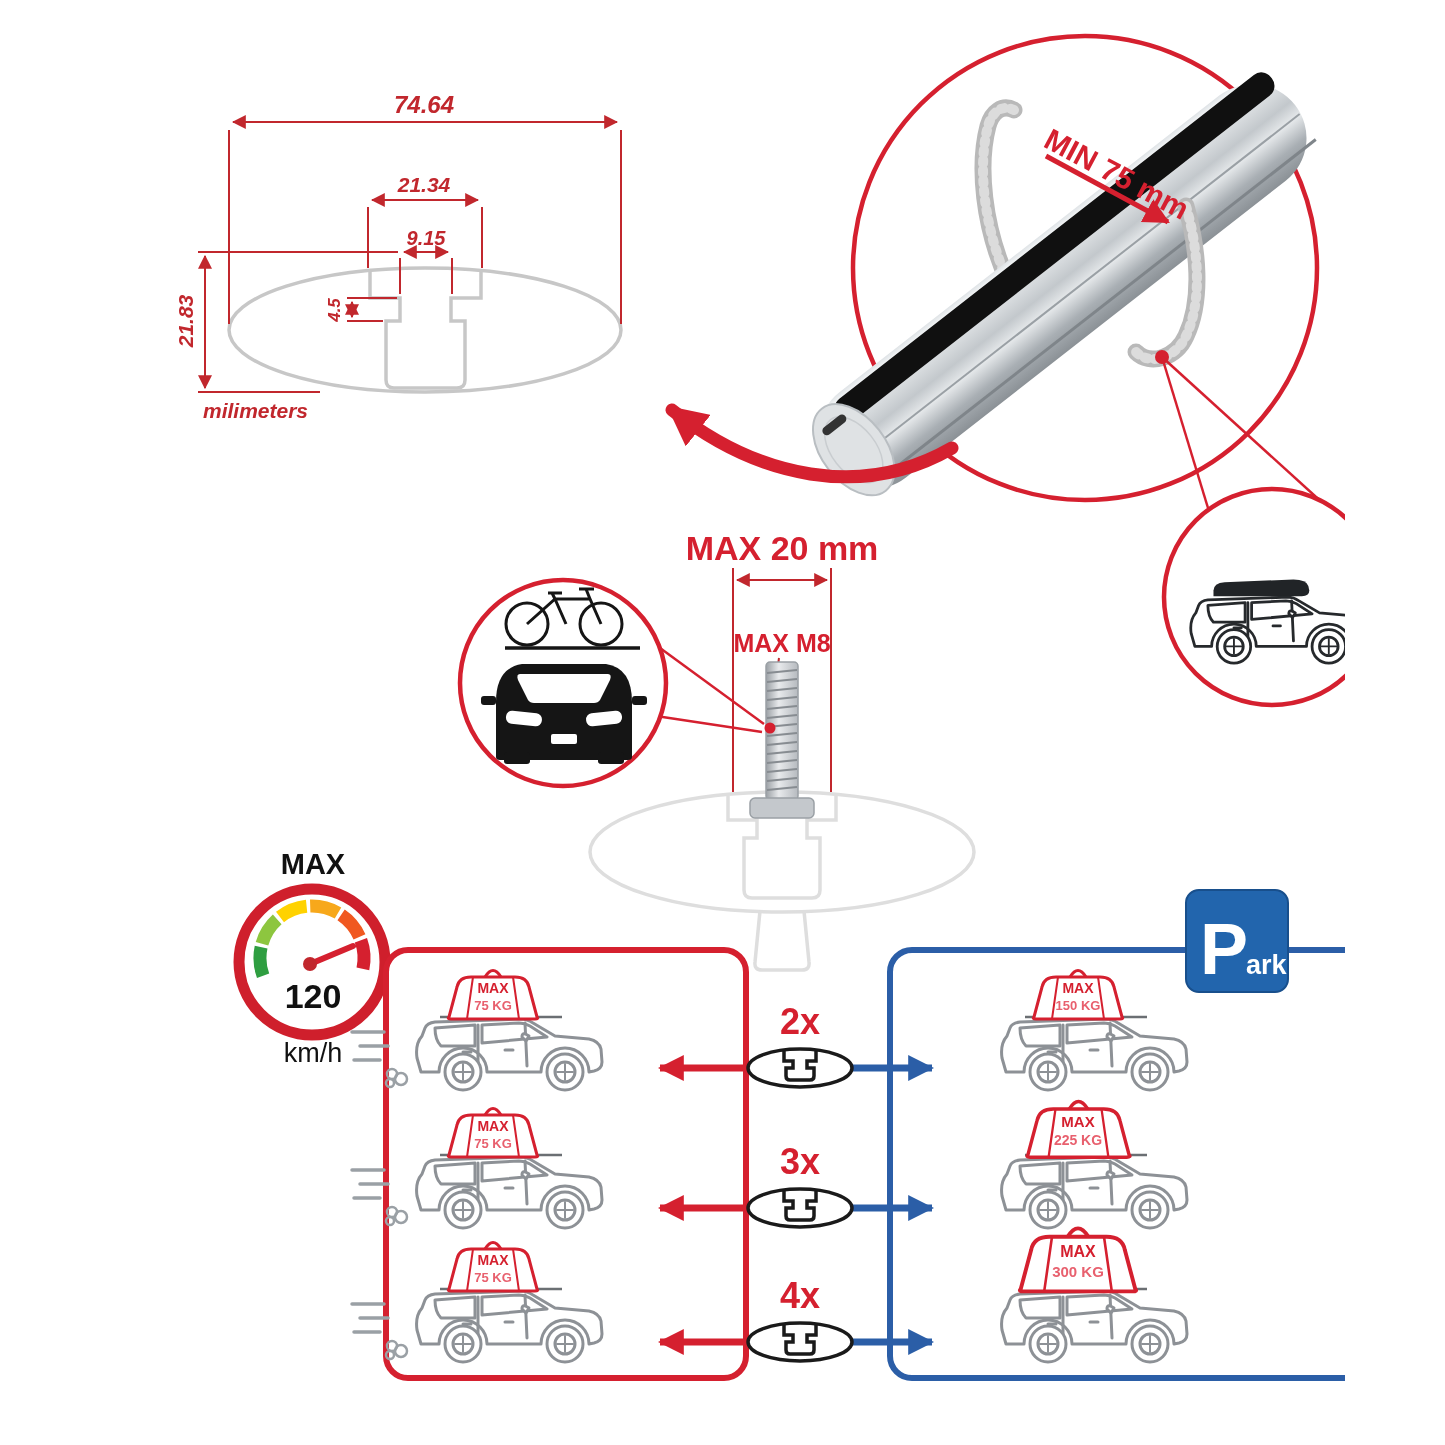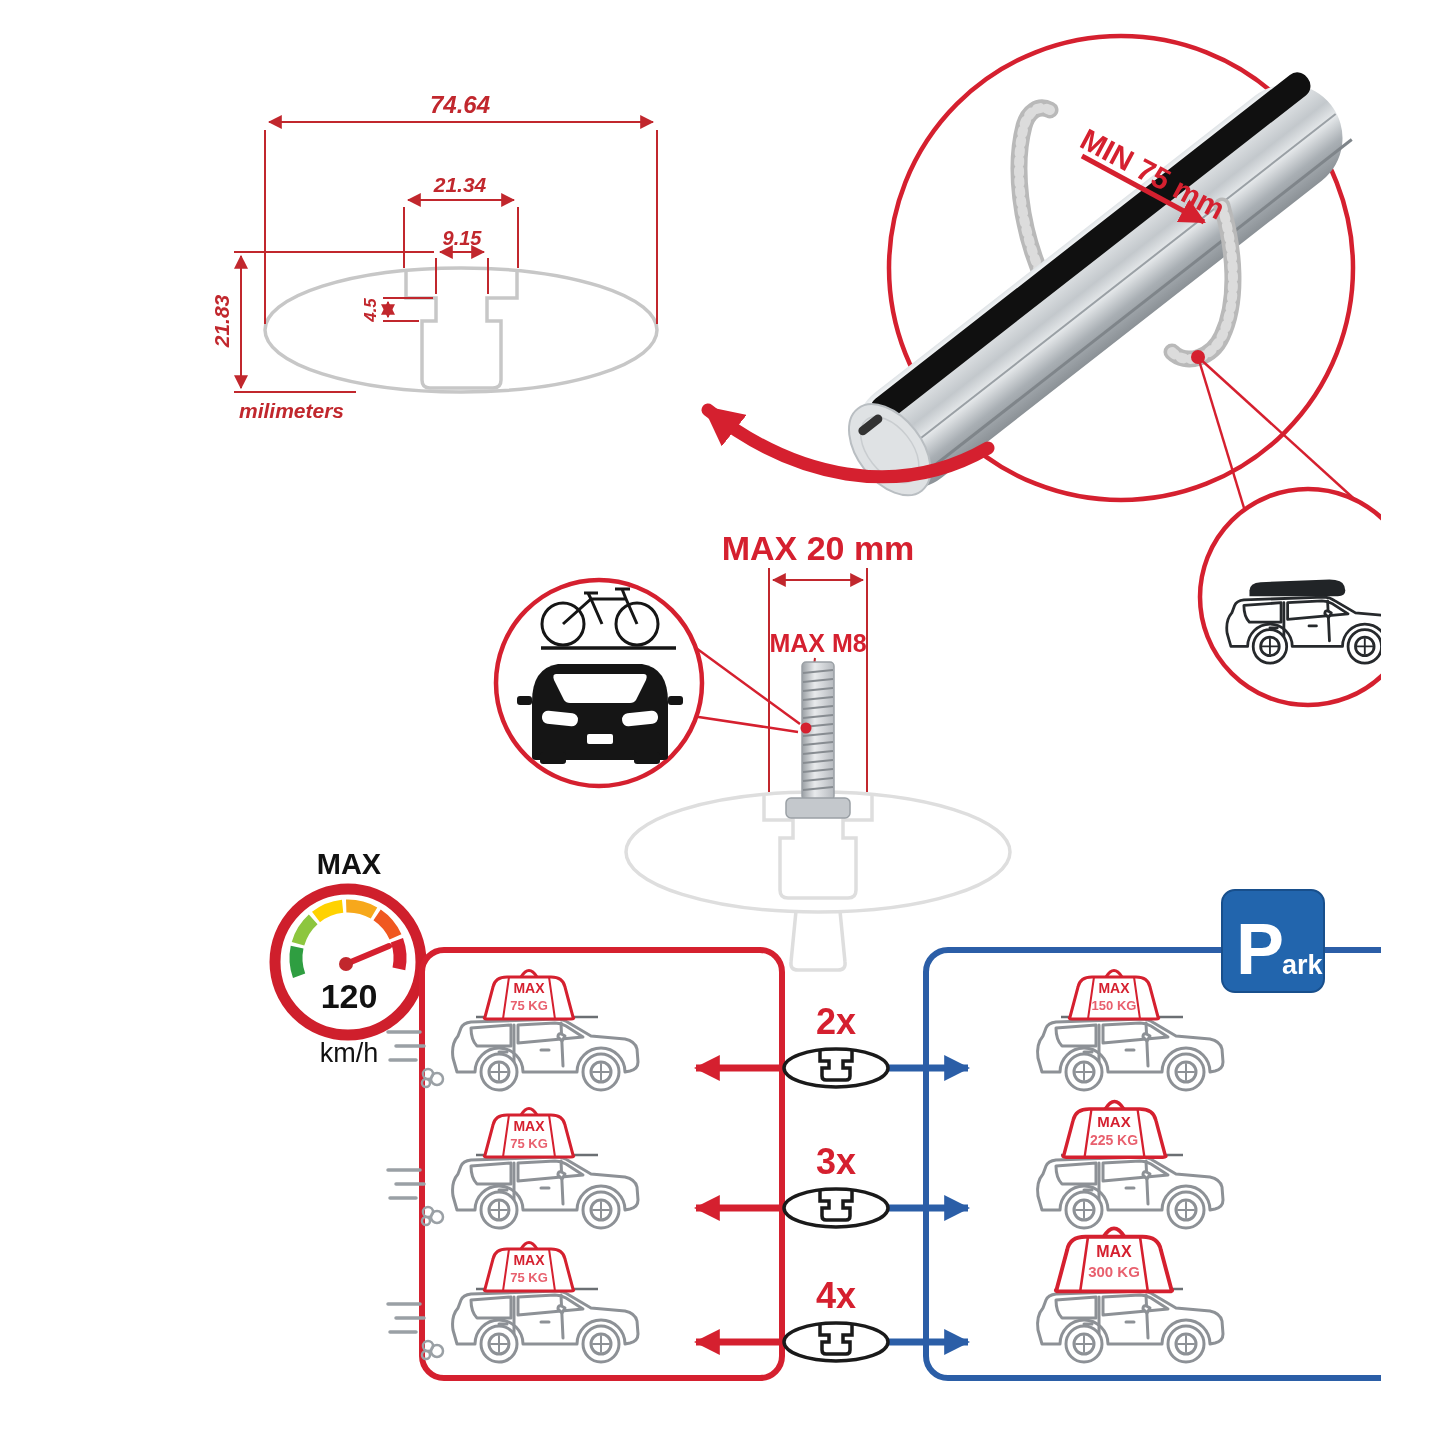--- a/index.html
+++ b/index.html
@@ -1,16 +1,16 @@
 <!DOCTYPE html>
 <html><head>
 <meta charset="utf-8">
 <style>
   html,body{margin:0;padding:0;background:#ffffff;}
-  .canvas{position:relative;width:1345px;height:1445px;background:#ffffff;overflow:hidden;padding-left:36px;}
+  .canvas{position:relative;width:1345px;height:1445px;background:#ffffff;overflow:hidden;}
   svg{display:block;}
   text{font-family:"Liberation Sans","DejaVu Sans",sans-serif;}
   .dimtxt{fill:#c1272d;font-style:italic;font-weight:bold;}
   .redlbl{fill:#d5202f;font-weight:bold;}
   .bagmax{fill:#d5202f;font-weight:bold;}
   .bagwt{fill:#e8606e;font-weight:bold;}
   .blktxt{fill:#111111;font-weight:bold;}
 </style>
 </head>
 <body>

